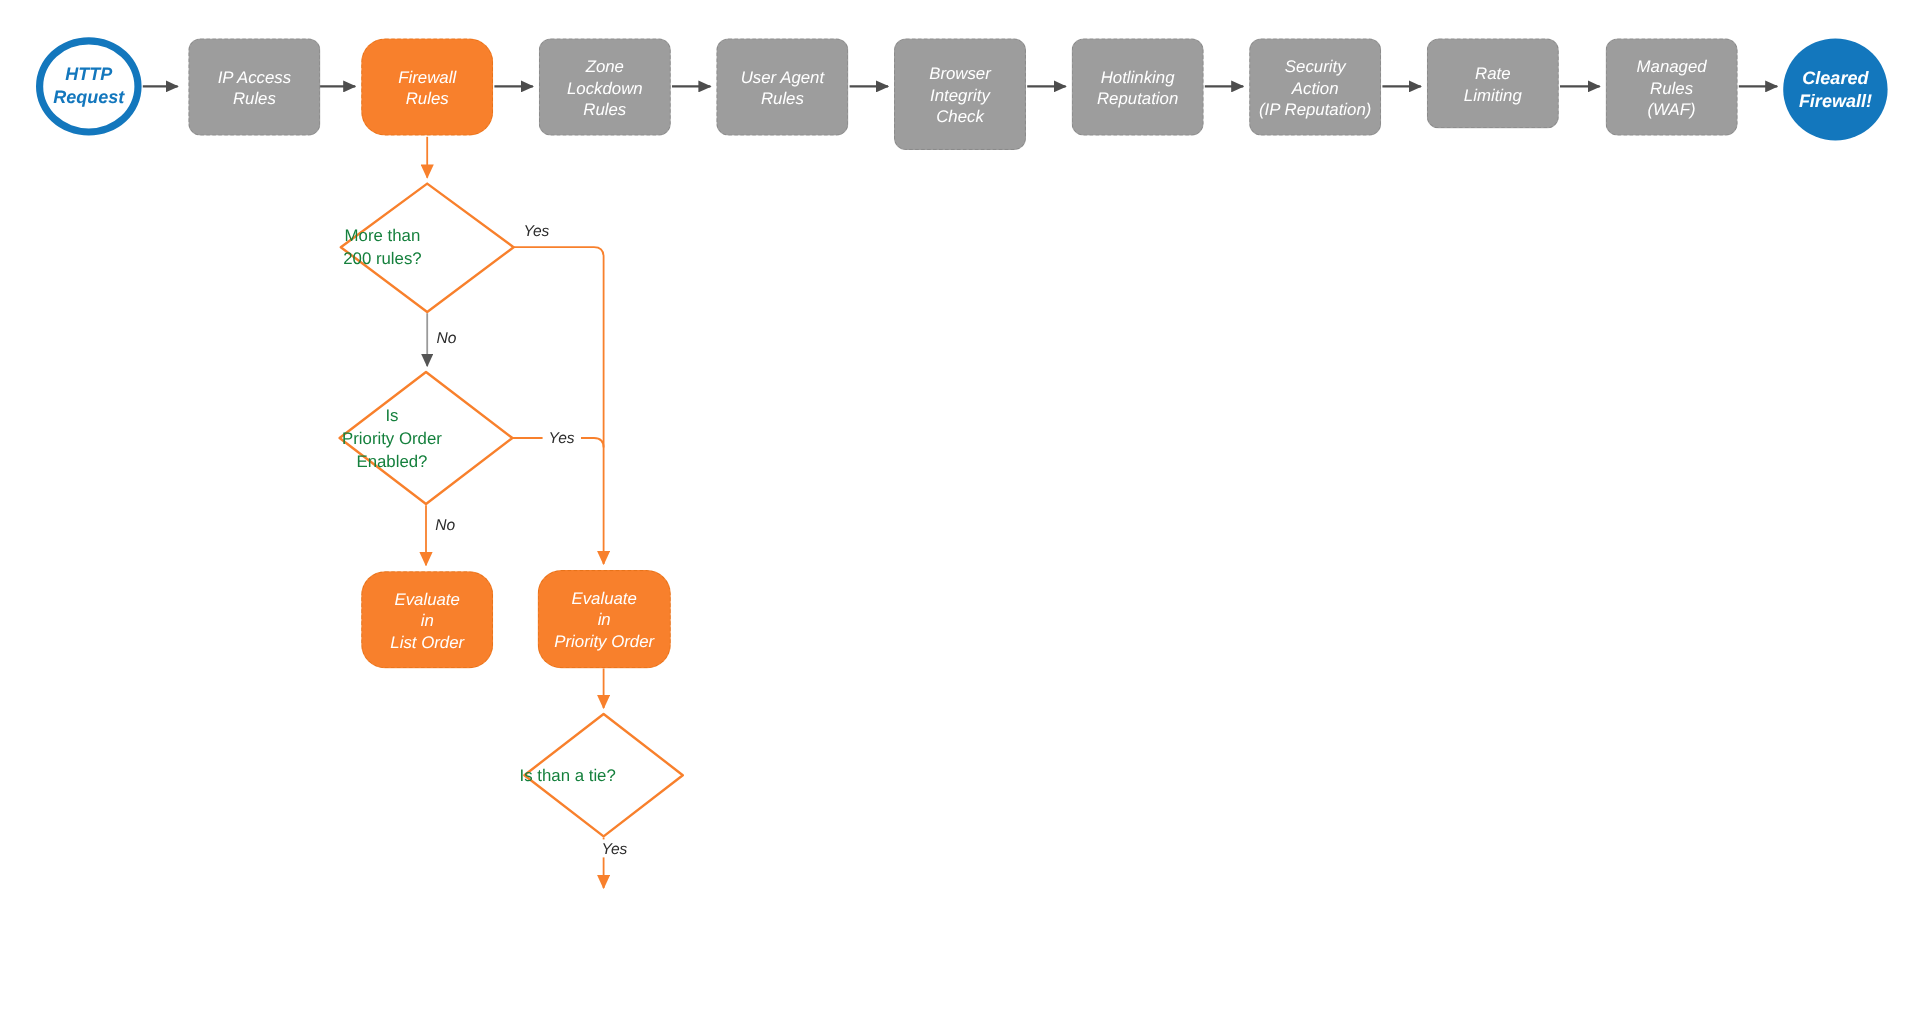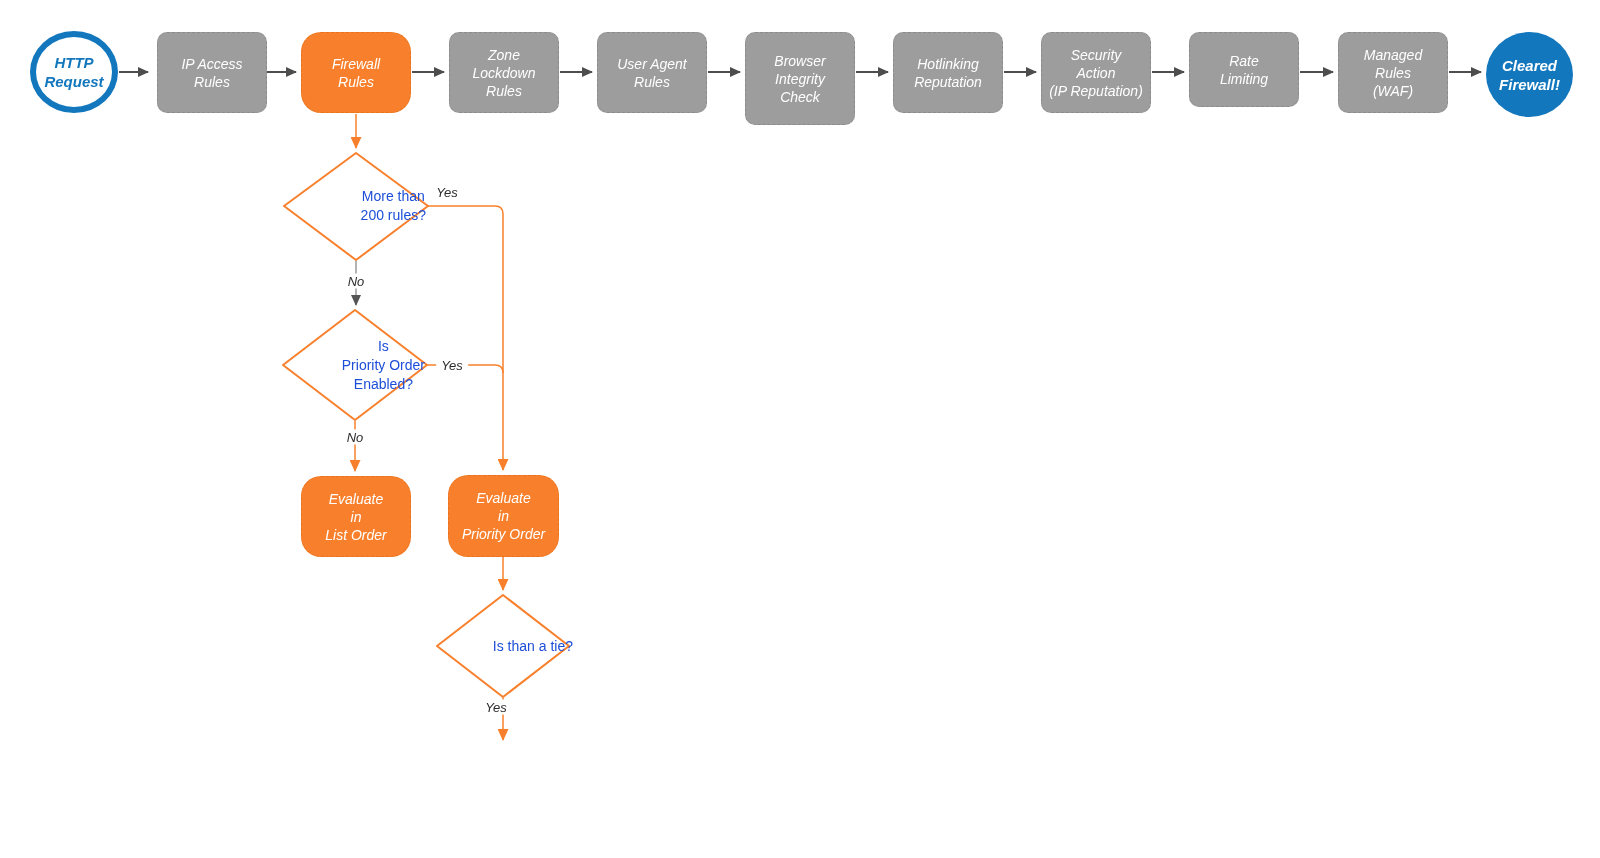--- a/index.html
+++ b/index.html
@@ -16,28 +16,28 @@
     color:#ffffff;font-style:italic;font-size:14px;line-height:18px;
   }
   .orange-box{
     background:#f8802c;border:1px dashed #e8731a;border-radius:20px;
     color:#ffffff;font-style:italic;font-size:14px;line-height:18px;
   }
   .circle{border-radius:50%;font-weight:bold;font-style:italic;font-size:15px;line-height:19px;}
   .circle.start{background:#ffffff;border:6px solid #1377bd;color:#1377bd;}
   .circle.end{background:#1377bd;color:#ffffff;}
   .diamond-label{
-    position:absolute;z-index:2;display:flex;align-items:center;justify-content:flex-end;
-    text-align:center;color:#1d4ed8;font-size:14px;line-height:19px;
+    position:absolute;z-index:2;display:flex;align-items:center;justify-content:flex-start;
+    text-align:center;color:#15803d;font-size:14px;line-height:19px;
   }
   .edge-label{
     position:absolute;z-index:3;transform:translate(-50%,-50%);
     font-style:italic;font-size:13px;color:#2b2b2b;
   }
-  .edge-label.on-line{background:#ffffff;padding:0 5px;}
+  .edge-label.on-line{background:#ffffff;padding:0 5px;margin-left:16px;}
 </style>
 </head>
 <body>
 
 <div id="canvas">
 
   <svg class="wires" width="1600" height="858">
     <defs>
       <marker id="arr-gray" markerWidth="11" markerHeight="10" refX="10" refY="5" orient="auto" markerUnits="userSpaceOnUse">
         <path d="M0,0 L11,5 L0,10 Z" fill="#4d4d4d"></path>

